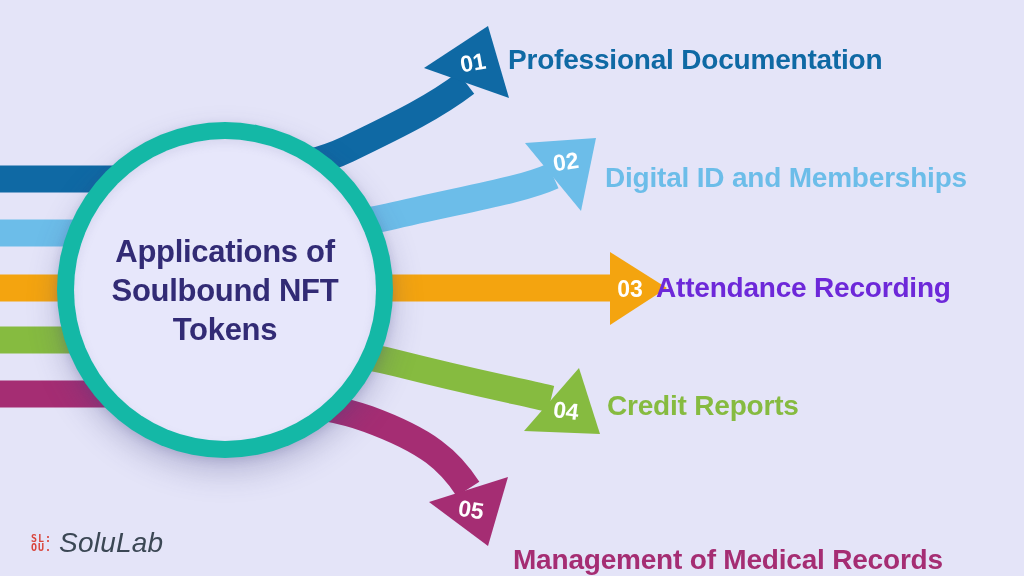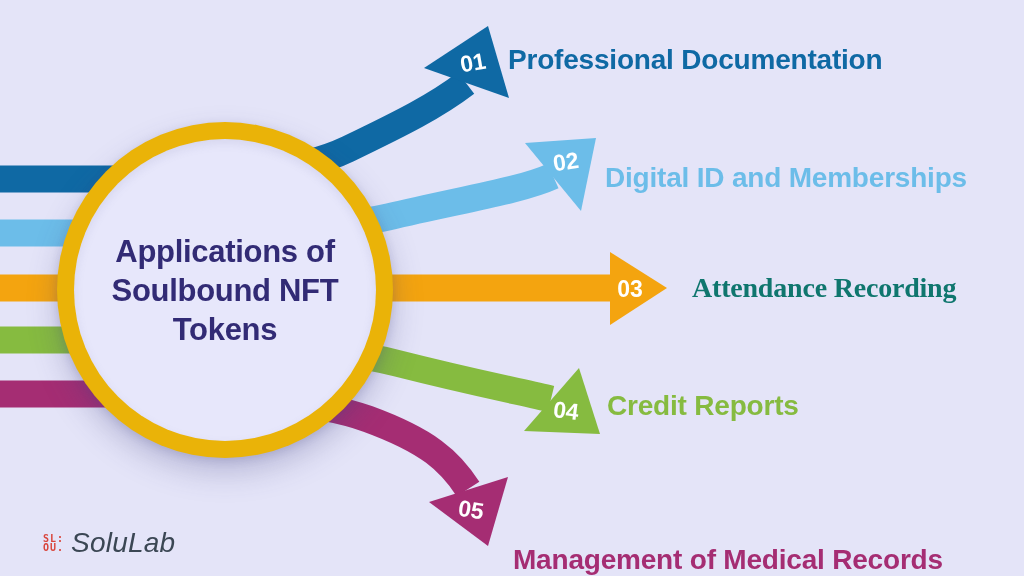--- a/index.html
+++ b/index.html
@@ -5,42 +5,42 @@
   html,body{margin:0;padding:0;}
   .canvas{
     position:relative;width:1024px;height:576px;overflow:hidden;
     background:#e4e4f8;
     font-family:"Liberation Sans",sans-serif;
   }
   svg.arrows{position:absolute;left:0;top:0;width:1024px;height:576px;}
   .ribbon{fill:none;stroke-width:27;}
   .circle-ring{
     position:absolute;left:57px;top:122px;width:336px;height:336px;border-radius:50%;
-    background:#eab308;
+    background:#14b8a6;
     box-shadow:0 14px 30px rgba(70,70,130,0.28),0 3px 8px rgba(70,70,130,0.16);
     display:flex;align-items:center;justify-content:center;
   }
   .circle-inner{
     width:302px;height:302px;border-radius:50%;background:#e7e7fb;
     box-shadow:inset 0 4px 10px rgba(110,110,165,0.14);
     display:flex;align-items:center;justify-content:center;
   }
   .title{
     text-align:center;font-size:31px;font-weight:800;line-height:39px;
     letter-spacing:-0.3px;
   }
   .num{
     position:absolute;color:#ffffff;font-size:23px;font-weight:800;
     white-space:nowrap;
   }
   .label{
     position:absolute;transform:translateY(-50%);font-size:28px;font-weight:800;
     white-space:nowrap;letter-spacing:-0.2px;
   }
-  .logo{position:absolute;left:31px;top:527px;display:flex;align-items:center;gap:7px;margin-left:12px;}
+  .logo{position:absolute;left:31px;top:527px;display:flex;align-items:center;gap:7px;}
   .logo-mark{
     font-family:"DejaVu Sans Mono",monospace;font-size:10px;font-weight:700;
     line-height:9px;letter-spacing:1px;text-align:left;
   }
   .logo-text{font-size:28px;font-weight:500;letter-spacing:0.2px;font-style:italic;}
 </style>
 </head>
 <body>
 
 <div class="canvas" style="background: rgb(228, 228, 248);">
@@ -84,21 +84,21 @@
   </div>
 
   <div class="num" style="left:473px;top:63px;transform:translate(-50%,-50%) rotate(-10deg);">01</div>
   <div class="num" style="left:566px;top:162px;transform:translate(-50%,-50%) rotate(-8deg);">02</div>
   <div class="num" style="left:630px;top:289px;transform:translate(-50%,-50%);">03</div>
   <div class="num" style="left:566px;top:411px;transform:translate(-50%,-50%) rotate(7deg);">04</div>
   <div class="num" style="left:471px;top:510px;transform:translate(-50%,-50%) rotate(9deg);">05</div>
 
   <div class="label" style="left: 508px; top: 60px; color: rgb(15, 105, 164);">Professional Documentation</div>
   <div class="label" style="left: 605px; top: 178px; color: rgb(108, 189, 233);">Digital ID and Memberships</div>
-  <div class="label" style="left: 692px; top: 288px; color: #0f766e; font-family: Liberation Serif, serif;">Attendance Recording</div>
+  <div class="label" style="left: 656px; top: 288px; color: #6d28d9;">Attendance Recording</div>
   <div class="label" style="left: 607px; top: 406px; color: rgb(134, 187, 64);">Credit Reports</div>
   <div class="label" style="left: 513px; top: 515px; color: rgb(165, 45, 115); margin-top: 45px;">Management of Medical Records</div>
 
   <div class="logo">
     <div class="logo-mark" style="color: rgb(217, 69, 60);">
       <div>SL:</div>
       <div>OU.</div>
     </div>
     <div class="logo-text" style="color: rgb(59, 71, 84);">SoluLab</div>
   </div>

